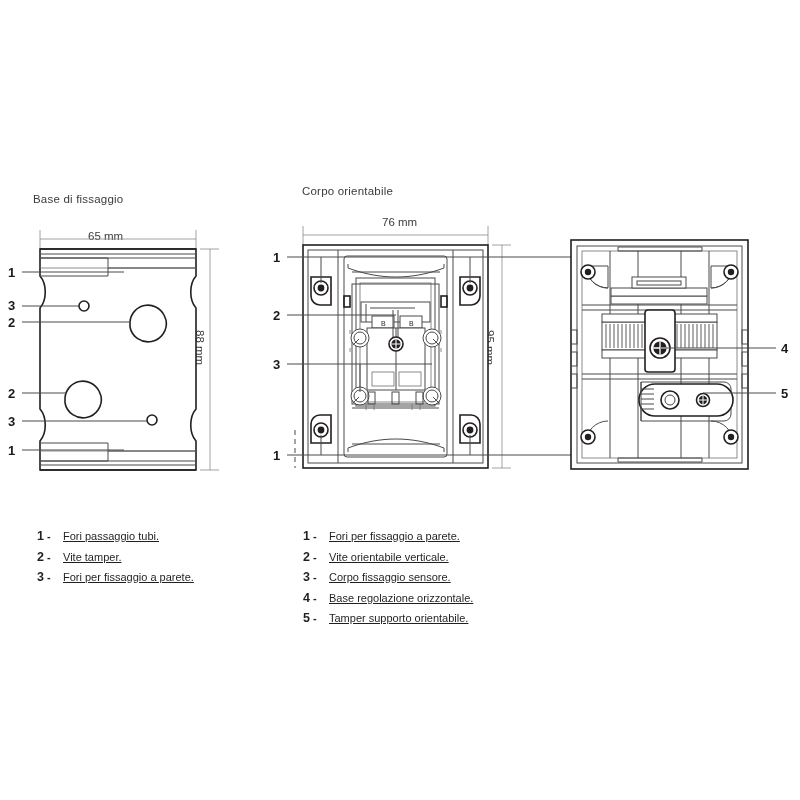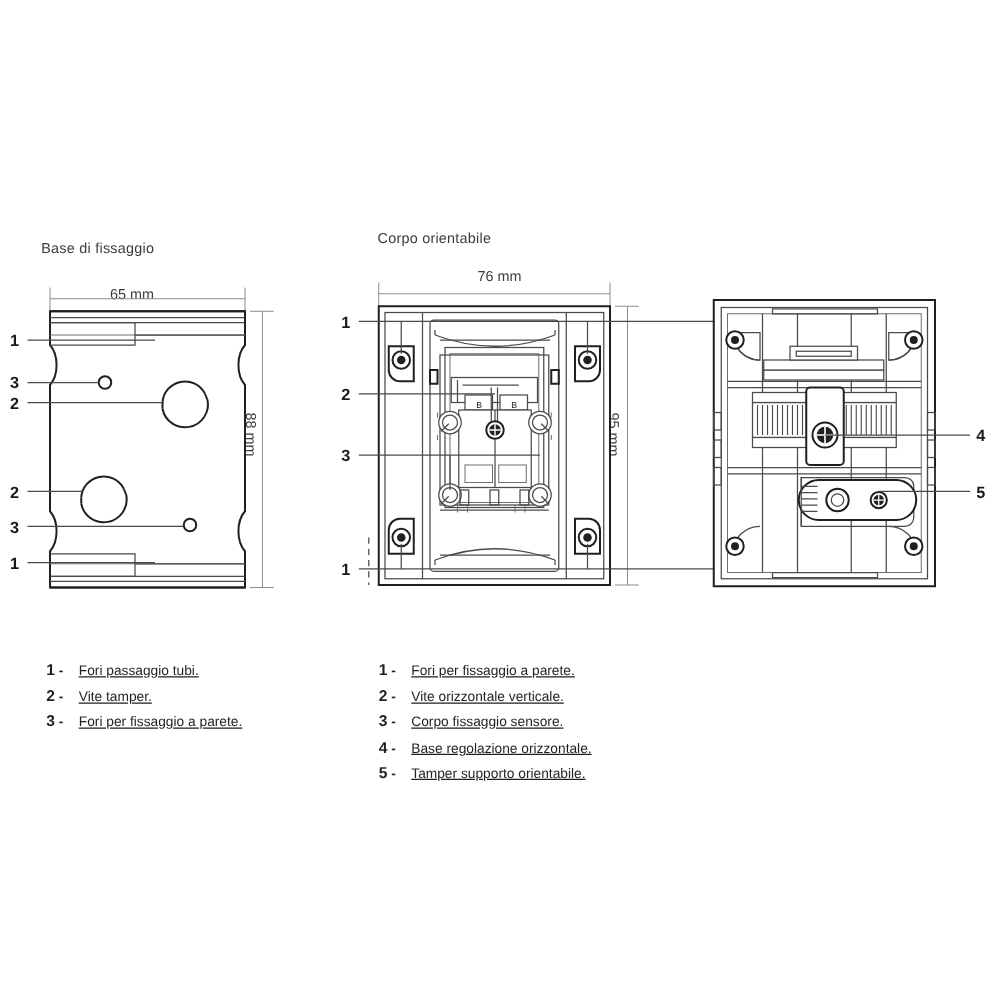--- a/index.html
+++ b/index.html
@@ -414,21 +414,21 @@
 
   <div class="legend" id="legend-mid">
     <div class="legend-row">
       <span class="legend-num">1</span>
       <span class="legend-dash">-</span>
       <span class="legend-txt">Fori per fissaggio a parete.</span>
     </div>
     <div class="legend-row">
       <span class="legend-num">2</span>
       <span class="legend-dash">-</span>
-      <span class="legend-txt">Vite orizzontale verticale.</span>
+      <span class="legend-txt">Vite orientabile verticale.</span>
     </div>
     <div class="legend-row">
       <span class="legend-num">3</span>
       <span class="legend-dash">-</span>
       <span class="legend-txt">Corpo fissaggio sensore.</span>
     </div>
     <div class="legend-row">
       <span class="legend-num">4</span>
       <span class="legend-dash">-</span>
       <span class="legend-txt">Base regolazione orizzontale.</span>

